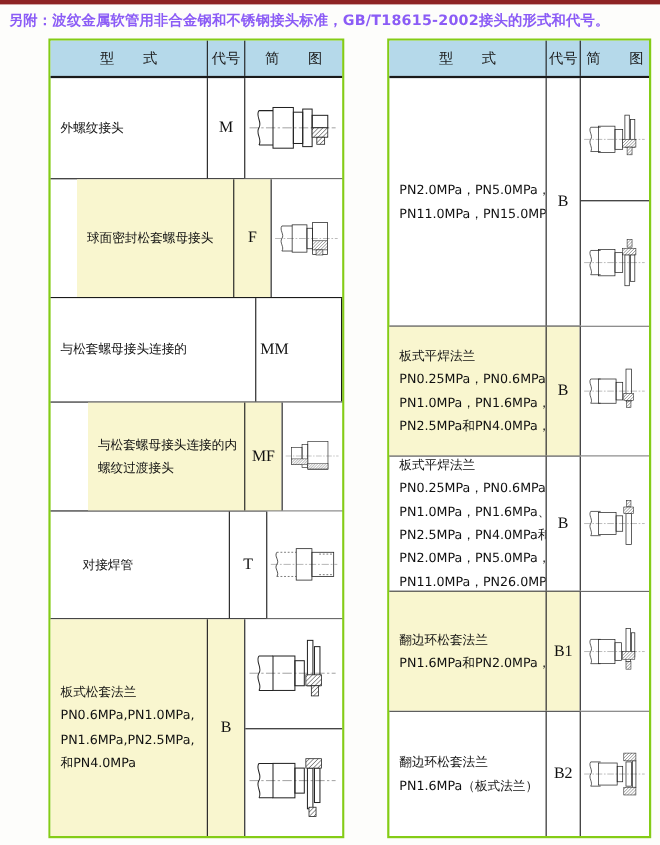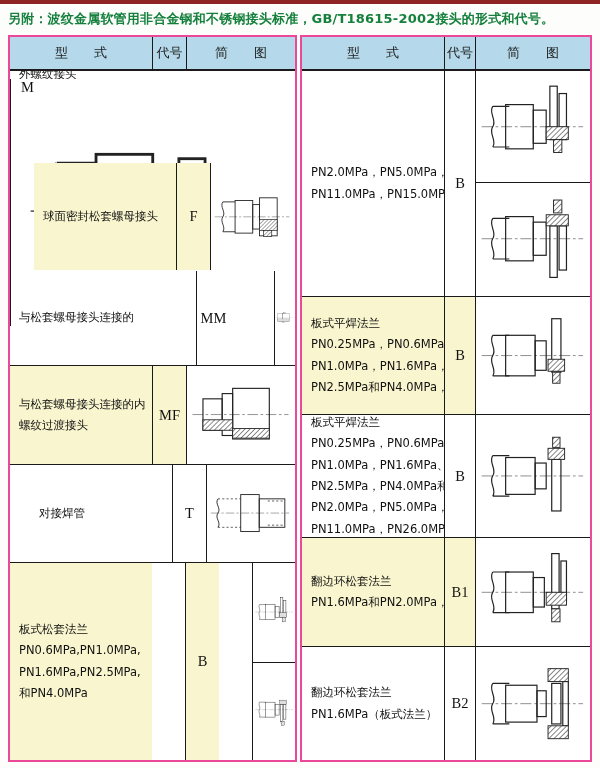--- a/index.html
+++ b/index.html
@@ -7,25 +7,25 @@
     width:600px;height:768px;
     background:#fdfdfb;
     font-family:"DejaVu Sans","Liberation Sans",sans-serif;
     color:#111;
     overflow:hidden;
     position:relative;
   }
   .top-strip{height:4px;width:100%;background:#8e2424;}
   .page-title{
     margin:6px 8px 7px 8px;
-    font-size:13px;font-weight:bold;color:#15803d;
+    font-size:13px;font-weight:bold;color:#8b5cf6;
     letter-spacing:0.2px;white-space:nowrap;
   }
   .tables{display:flex;gap:3px;margin:0 8px;align-items:flex-start;}
-  .tbl{border:2px solid #ec4899;background:#fff;box-sizing:border-box;}
+  .tbl{border:2px solid #84cc16;background:#fff;box-sizing:border-box;margin-left:36px;}
   #left-table{width:289px;}
   #right-table{width:292px;}
   .hdr{display:flex;height:34px;background:#b5d9ea;border-bottom:2px solid #1a1a1a;box-sizing:border-box;}
   .c{border-left:1px solid #1a1a1a;box-sizing:border-box;}
   .c:first-child{border-left:none;}
   .hdr .c{display:flex;align-items:center;justify-content:center;font-size:13px;color:#1c1c1c;}
   .row{display:flex;border-bottom:1px solid #1a1a1a;box-sizing:border-box;}
   .row:last-child{border-bottom:none;}
   .type{
     display:flex;flex-direction:column;justify-content:center;
@@ -54,21 +54,21 @@
 <div class="top-strip"></div>
 <div class="page-title">另附：波纹金属软管用非合金钢和不锈钢接头标准，GB/T18615-2002接头的形式和代号。</div>
 
 <div class="tables">
   <div class="tbl" id="left-table">
     <div class="hdr">
       <div class="c w-type">型　　式</div>
       <div class="c w-code-l">代号</div>
       <div class="c" style="flex:1">简　　图</div>
     </div>
-  <div class="row" style="height: 92px; flex-direction: column;">
+  <div class="row" style="height: 92px;">
         <div class="c type w-type">
           <div>外螺纹接头</div>
         </div>
         <div class="c code w-code-l">M</div>
         <div class="c diag">
           <div class="half">
             <svg viewBox="0 0 120 100" preserveAspectRatio="xMidYMid meet">
               <defs>
                 <pattern id="h1" width="4" height="4" patternUnits="userSpaceOnUse" patternTransform="rotate(45)">
                   <rect width="4" height="4" fill="#fff"></rect>
@@ -141,21 +141,21 @@
                 <rect x="48" y="26" width="44" height="48"></rect>
               </g>
               <g stroke="#222" stroke-width="1">
                 <rect x="18" y="58" width="74" height="14" fill="url(#h3)"></rect>
                 <rect x="46" y="72" width="14" height="9" fill="url(#h3)"></rect>
               </g>
             </svg>
           </div>
         </div>
       </div>
-      <div class="row" style="height: 99px;">
+      <div class="row" style="height: 99px; padding-left: 34px;">
         <div class="c type w-type hl">
           <div>与松套螺母接头连接的内</div>
           <div>螺纹过渡接头</div>
         </div>
         <div class="c code w-code-l hl">MF</div>
         <div class="c diag">
           <div class="half">
             <svg viewBox="0 0 120 100" preserveAspectRatio="xMidYMid meet">
               <defs>
                 <pattern id="h4" width="4" height="4" patternUnits="userSpaceOnUse" patternTransform="rotate(45)">
@@ -195,21 +195,21 @@
               <g fill="none" stroke="#222" stroke-width="1.3">
                 <path d="M14,30 c-5,7 5,13 0,20 c-5,7 5,13 0,20"></path>
                 <rect x="46" y="24" width="26" height="52"></rect>
                 <rect x="72" y="30" width="36" height="40"></rect>
               </g>
               <path fill="none" stroke="#222" stroke-width="1" stroke-dasharray="3 3" d="M14,30 H46 M14,70 H46 M84,33 H106 M84,67 H106"></path>
             </svg>
           </div>
         </div>
       </div>
-      <div class="row" style="height: 197px; gap: 33px;">
+      <div class="row" style="height: 197px;">
         <div class="c type w-type hl">
           <div>板式松套法兰</div>
           <div>PN0.6MPa,PN1.0MPa,</div>
           <div>PN1.6MPa,PN2.5MPa,</div>
           <div>和PN4.0MPa</div>
         </div>
         <div class="c code w-code-l hl">B</div>
         <div class="c diag">
           <div class="half" style="flex: 0 0 99px;">
             <svg viewBox="0 0 120 100" preserveAspectRatio="xMidYMid meet">

